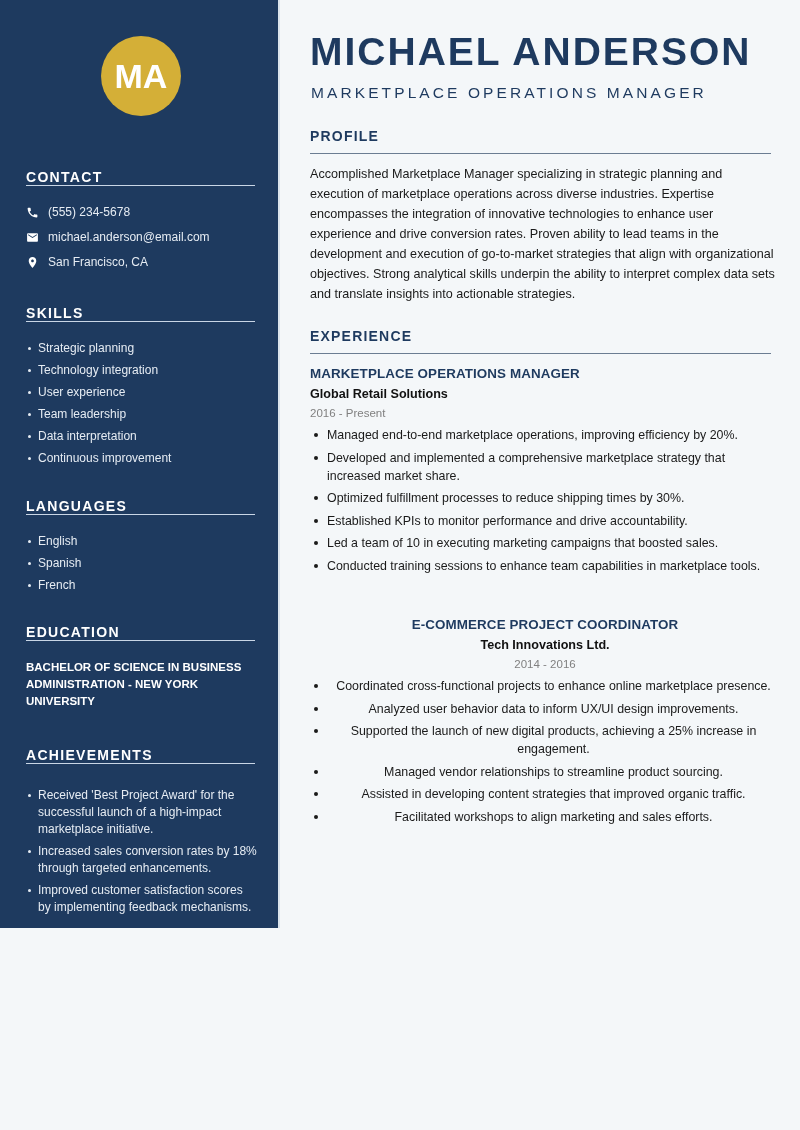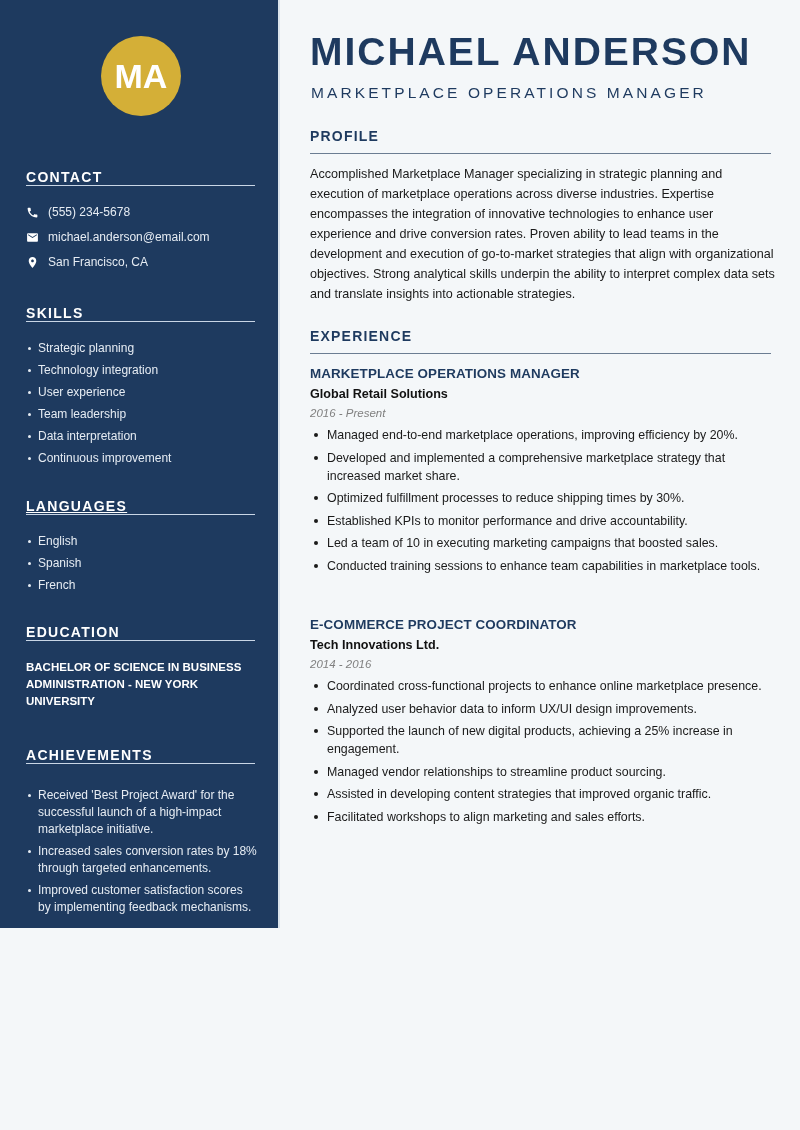--- a/index.html
+++ b/index.html
@@ -22,21 +22,21 @@
   .edu { position: absolute; left: 26px; top: 659px; width: 230px; font-size: 11.5px; font-weight: 700; line-height: 17px; color: #fff; }
 
   .name { position: absolute; left: 28px; top: 30px; font-size: 39px; font-weight: 700; letter-spacing: 2px; color: #1e3a5f; }
   .job-title { position: absolute; left: 29px; top: 84px; font-size: 15.5px; letter-spacing: 3.1px; color: #1e3a5f; }
   .m-heading { position: absolute; left: 28px; width: 461px; font-size: 14px; font-weight: 700; letter-spacing: 1.2px; color: #1e3a5f; padding-bottom: 9px; border-bottom: 1.5px solid #6b7d92; }
   .profile { position: absolute; left: 28px; top: 164px; width: 465px; font-size: 12.6px; line-height: 20px; color: #1a1a1a; }
 
   .job { position: absolute; left: 28px; width: 470px; }
   .job-role { font-size: 13.4px; font-weight: 700; color: #1e3a5f; letter-spacing: 0.1px; }
   .job-company { font-size: 12.6px; font-weight: 700; color: #111; margin-top: 6px; }
-  .job-dates { font-size: 11.5px; font-style: italic; color: #808080; margin-top: 6px; }
+  .job-dates { font-size: 11.5px; color: #808080; margin-top: 6px; }
   .job-bullets { list-style: none; margin-top: 7px; }
   .job-bullets li { position: relative; padding-left: 17px; font-size: 12.4px; line-height: 18px; color: #1a1a1a; margin-bottom: 4.5px; }
   .job-bullets li::before { content: ""; position: absolute; left: 4px; top: 7px; width: 4px; height: 4px; border-radius: 50%; background: #1a1a1a; }
 </style>
 </head>
 <body>
 
 <aside class="sidebar">
   <div class="avatar">MA</div>
 
@@ -63,21 +63,21 @@
   <div class="s-heading" style="top:305px;">SKILLS</div>
   <ul class="s-list" style="top:340px;">
     <li>Strategic planning</li>
     <li>Technology integration</li>
     <li>User experience</li>
     <li>Team leadership</li>
     <li>Data interpretation</li>
     <li>Continuous improvement</li>
   </ul>
 
-  <div class="s-heading" style="top:498px;text-decoration:underline;">LANGUAGES</div>
+  <div class="s-heading" style="top:498px;">LANGUAGES</div>
   <ul class="s-list" style="top:533px;">
     <li>English</li>
     <li>Spanish</li>
     <li>French</li>
   </ul>
 
   <div class="s-heading" style="top:624px;">EDUCATION</div>
   <div class="edu">BACHELOR OF SCIENCE IN BUSINESS ADMINISTRATION - NEW YORK UNIVERSITY</div>
 
   <div class="s-heading" style="top:747px;">ACHIEVEMENTS</div>
@@ -104,21 +104,21 @@
     <ul class="job-bullets">
       <li>Managed end-to-end marketplace operations, improving efficiency by 20%.</li>
       <li>Developed and implemented a comprehensive marketplace strategy that increased market share.</li>
       <li>Optimized fulfillment processes to reduce shipping times by 30%.</li>
       <li>Established KPIs to monitor performance and drive accountability.</li>
       <li>Led a team of 10 in executing marketing campaigns that boosted sales.</li>
       <li>Conducted training sessions to enhance team capabilities in marketplace tools.</li>
     </ul>
   </div>
 
-  <div class="job" style="top:617px;">
+  <div class="job" style="top:617px;text-align:center;">
     <div class="job-role">E-COMMERCE PROJECT COORDINATOR</div>
     <div class="job-company">Tech Innovations Ltd.</div>
     <div class="job-dates">2014 - 2016</div>
     <ul class="job-bullets">
       <li>Coordinated cross-functional projects to enhance online marketplace presence.</li>
       <li>Analyzed user behavior data to inform UX/UI design improvements.</li>
       <li>Supported the launch of new digital products, achieving a 25% increase in engagement.</li>
       <li>Managed vendor relationships to streamline product sourcing.</li>
       <li>Assisted in developing content strategies that improved organic traffic.</li>
       <li>Facilitated workshops to align marketing and sales efforts.</li>

